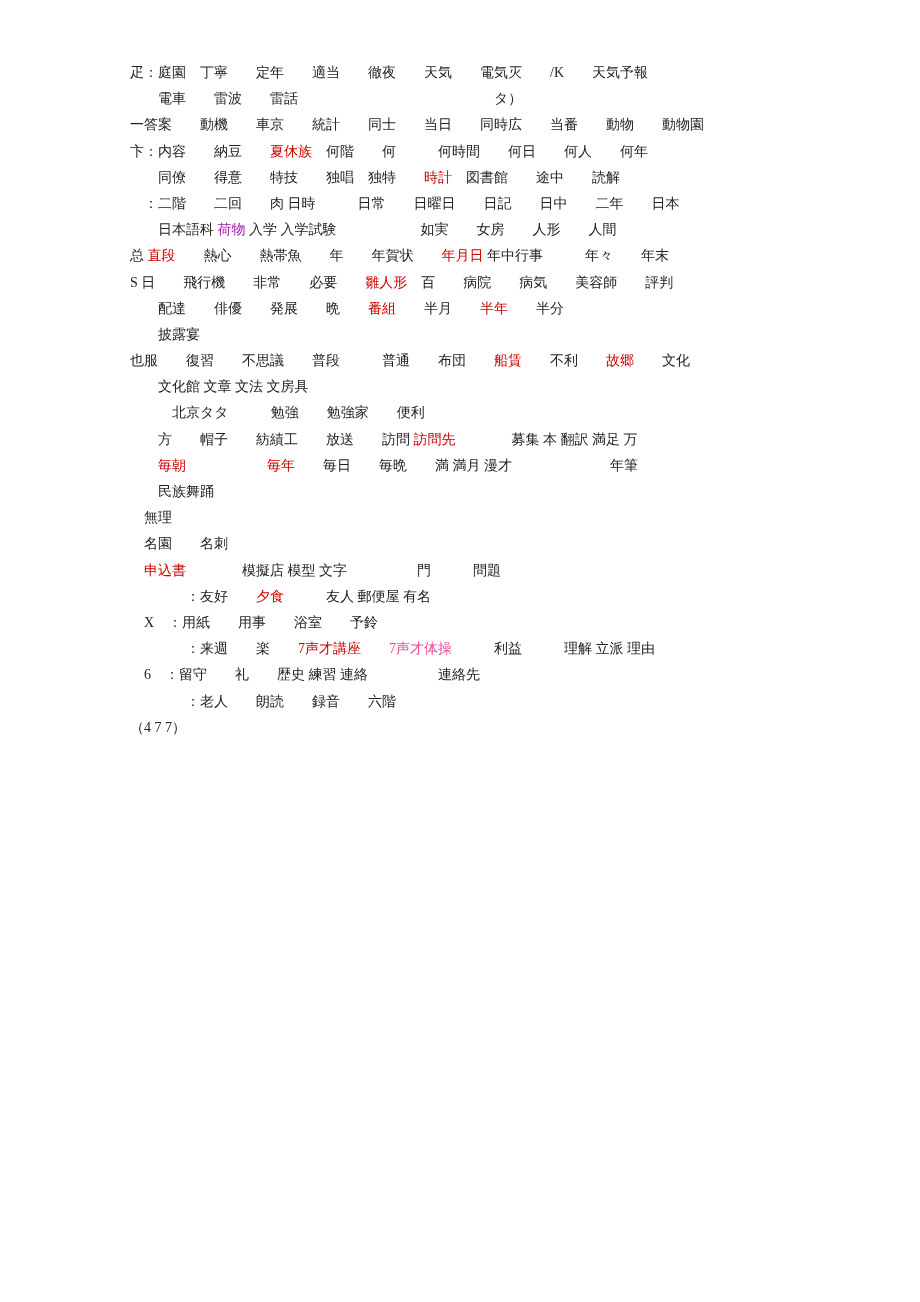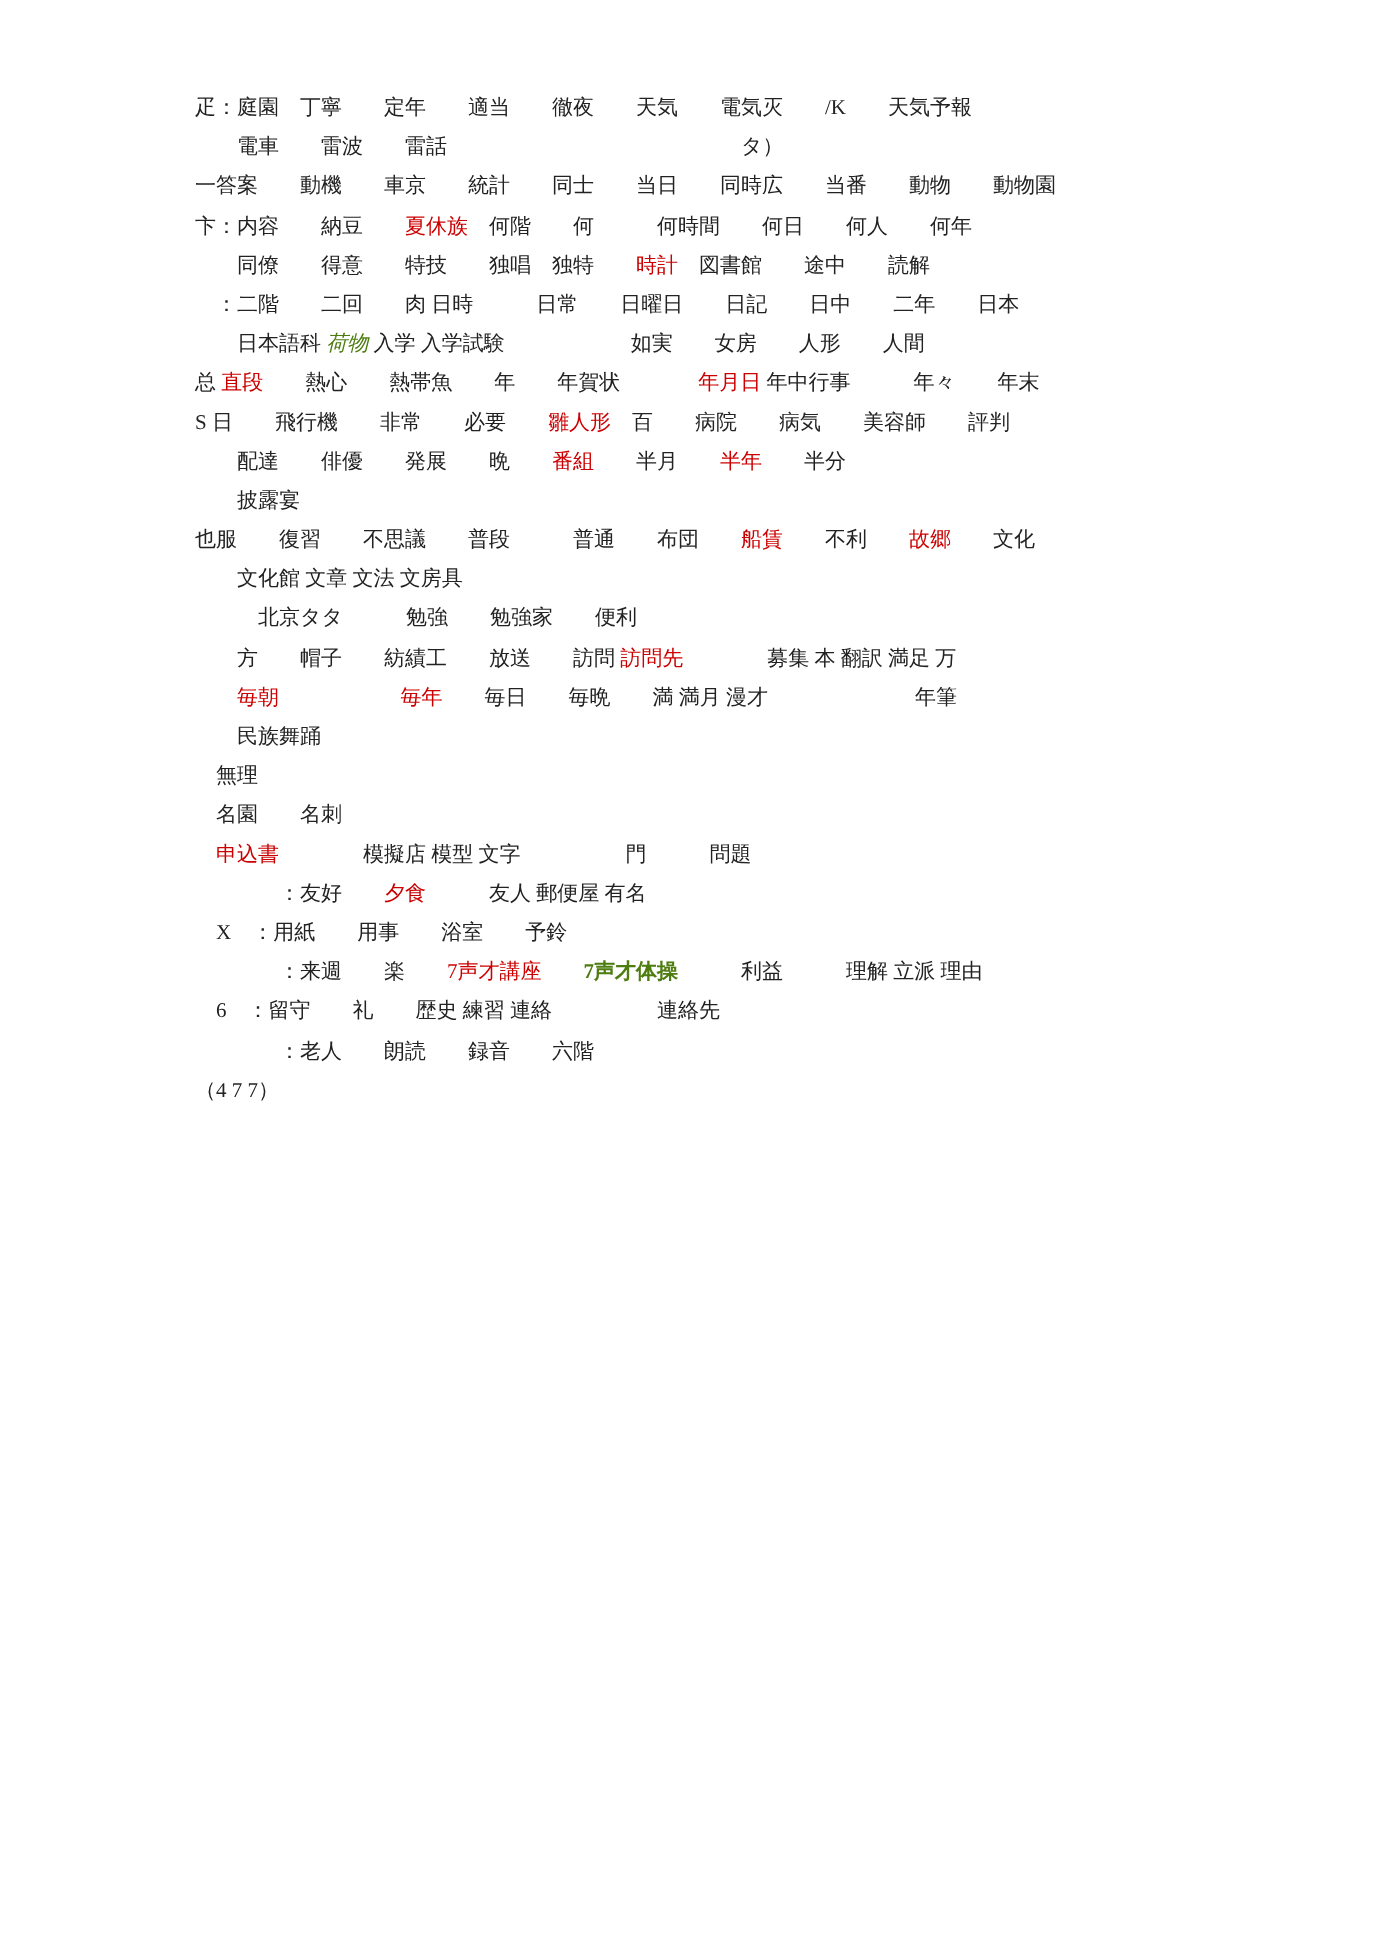--- a/index.html
+++ b/index.html
@@ -24,33 +24,33 @@
 </head>
 <body>
 
 <div class="content-area">
 <div style="display: block; white-space: pre; margin-bottom: 1px; font-family: &quot;MS Mincho&quot;, &quot;Yu Mincho&quot;, &quot;Hiragino Mincho Pro&quot;, serif; font-size: 14px; line-height: 1.8;">疋：庭園　丁寧　　定年　　適当　　徹夜　　天気　　電気灭　　/K　　天気予報</div>
     <div style="display: block; white-space: pre; margin-bottom: 1px; font-family: &quot;MS Mincho&quot;, &quot;Yu Mincho&quot;, &quot;Hiragino Mincho Pro&quot;, serif; font-size: 14px; line-height: 1.8;">　　電車　　雷波　　雷話　　　　　　　　　　　　　　タ）</div>
     <div style="display: block; white-space: pre; margin-bottom: 1px; font-family: &quot;MS Mincho&quot;, &quot;Yu Mincho&quot;, &quot;Hiragino Mincho Pro&quot;, serif; font-size: 14px; line-height: 1.8;">一答案　　動機　　車京　　統計　　同士　　当日　　同時広　　当番　　動物　　動物園</div>
     <div style="display: block; white-space: pre; margin-bottom: 1px; font-family: &quot;MS Mincho&quot;, &quot;Yu Mincho&quot;, &quot;Hiragino Mincho Pro&quot;, serif; font-size: 14px; line-height: 1.8;"><span>卞：内容　　納豆　　</span><span style="color: rgb(204, 0, 0);">夏休族</span><span>　何階　　何　　　何時間　　何日　　何人　　何年</span></div>
     <div style="display: block; white-space: pre; margin-bottom: 1px; font-family: &quot;MS Mincho&quot;, &quot;Yu Mincho&quot;, &quot;Hiragino Mincho Pro&quot;, serif; font-size: 14px; line-height: 1.8;"><span>　　同僚　　得意　　特技　　独唱　独特　　</span><span style="color: rgb(204, 0, 0);">時計</span><span>　図書館　　途中　　読解</span></div>
     <div style="display: block; white-space: pre; margin-bottom: 1px; font-family: &quot;MS Mincho&quot;, &quot;Yu Mincho&quot;, &quot;Hiragino Mincho Pro&quot;, serif; font-size: 14px; line-height: 1.8;">　：二階　　二回　　肉 日時　　　日常　　日曜日　　日記　　日中　　二年　　日本</div>
-    <div style="display: block; white-space: pre; margin-bottom: 1px; font-family: &quot;MS Mincho&quot;, &quot;Yu Mincho&quot;, &quot;Hiragino Mincho Pro&quot;, serif; font-size: 14px; line-height: 1.8;"><span>　　日本語科 </span><span style="color: #4d7c0f; font-style: italic;">荷物</span><span> 入学 入学試験　　　　　　如実　　女房　　人形　　人間</span></div>
-    <div style="display: block; white-space: pre; margin-bottom: 1px; font-family: &quot;MS Mincho&quot;, &quot;Yu Mincho&quot;, &quot;Hiragino Mincho Pro&quot;, serif; font-size: 14px; line-height: 1.8;"><span>总 </span><span style="color: rgb(204, 0, 0);">直段</span><span>　　熱心　　熱帯魚　　年　　年賀状　　</span><span style="color: rgb(204, 0, 0); margin-left: 24px;">年月日</span><span> 年中行事　　　年々　　年末</span></div>
+    <div style="display: block; white-space: pre; margin-bottom: 1px; font-family: &quot;MS Mincho&quot;, &quot;Yu Mincho&quot;, &quot;Hiragino Mincho Pro&quot;, serif; font-size: 14px; line-height: 1.8;"><span>　　日本語科 </span><span style="color: #a21caf;">荷物</span><span> 入学 入学試験　　　　　　如実　　女房　　人形　　人間</span></div>
+    <div style="display: block; white-space: pre; margin-bottom: 1px; font-family: &quot;MS Mincho&quot;, &quot;Yu Mincho&quot;, &quot;Hiragino Mincho Pro&quot;, serif; font-size: 14px; line-height: 1.8;"><span>总 </span><span style="color: rgb(204, 0, 0);">直段</span><span>　　熱心　　熱帯魚　　年　　年賀状　　</span><span style="color: rgb(204, 0, 0);">年月日</span><span> 年中行事　　　年々　　年末</span></div>
     <div style="display: block; white-space: pre; margin-bottom: 1px; font-family: &quot;MS Mincho&quot;, &quot;Yu Mincho&quot;, &quot;Hiragino Mincho Pro&quot;, serif; font-size: 14px; line-height: 1.8;"><span>S 日　　飛行機　　非常　　必要　　</span><span style="color: rgb(204, 0, 0);">雛人形</span><span>　百　　病院　　病気　　美容師　　評判</span></div>
     <div style="display: block; white-space: pre; margin-bottom: 1px; font-family: &quot;MS Mincho&quot;, &quot;Yu Mincho&quot;, &quot;Hiragino Mincho Pro&quot;, serif; font-size: 14px; line-height: 1.8;"><span>　　配達　　俳優　　発展　　晩　　</span><span style="color: rgb(204, 0, 0);">番組</span><span>　　半月　　</span><span style="color: rgb(204, 0, 0);">半年</span><span>　　半分</span></div>
     <div style="display: block; white-space: pre; margin-bottom: 1px; font-family: &quot;MS Mincho&quot;, &quot;Yu Mincho&quot;, &quot;Hiragino Mincho Pro&quot;, serif; font-size: 14px; line-height: 1.8;">　　披露宴</div>
     <div style="display: block; white-space: pre; margin-bottom: 1px; font-family: &quot;MS Mincho&quot;, &quot;Yu Mincho&quot;, &quot;Hiragino Mincho Pro&quot;, serif; font-size: 14px; line-height: 1.8;"><span>也服　　復習　　不思議　　普段　　　普通　　布団　　</span><span style="color: rgb(204, 0, 0);">船賃</span><span>　　不利　　</span><span style="color: rgb(204, 0, 0);">故郷</span><span>　　文化</span></div>
     <div style="display: block; white-space: pre; margin-bottom: 1px; font-family: &quot;MS Mincho&quot;, &quot;Yu Mincho&quot;, &quot;Hiragino Mincho Pro&quot;, serif; font-size: 14px; line-height: 1.8;">　　文化館 文章 文法 文房具</div>
     <div style="display: block; white-space: pre; margin-bottom: 1px; font-family: &quot;MS Mincho&quot;, &quot;Yu Mincho&quot;, &quot;Hiragino Mincho Pro&quot;, serif; font-size: 14px; line-height: 1.8;">　　　北京タタ　　　勉強　　勉強家　　便利</div>
     <div style="display: block; white-space: pre; margin-bottom: 1px; font-family: &quot;MS Mincho&quot;, &quot;Yu Mincho&quot;, &quot;Hiragino Mincho Pro&quot;, serif; font-size: 14px; line-height: 1.8;"><span>　　方　　帽子　　紡績工　　放送　　訪問 </span><span style="color: rgb(204, 0, 0);">訪問先</span><span>　　　　募集 本 翻訳 満足 万</span></div>
     <div style="display: block; white-space: pre; margin-bottom: 1px; font-family: &quot;MS Mincho&quot;, &quot;Yu Mincho&quot;, &quot;Hiragino Mincho Pro&quot;, serif; font-size: 14px; line-height: 1.8;"><span>　　</span><span style="color: rgb(204, 0, 0);">毎朝</span><span>　　　</span><span style="color: rgb(204, 0, 0); margin-left: 39px;">毎年</span><span>　　毎日　　毎晩　　満 満月 漫才　　　　　　　年筆</span></div>
     <div style="display: block; white-space: pre; margin-bottom: 1px; font-family: &quot;MS Mincho&quot;, &quot;Yu Mincho&quot;, &quot;Hiragino Mincho Pro&quot;, serif; font-size: 14px; line-height: 1.8;">　　民族舞踊</div>
     <div style="display: block; white-space: pre; margin-bottom: 1px; font-family: &quot;MS Mincho&quot;, &quot;Yu Mincho&quot;, &quot;Hiragino Mincho Pro&quot;, serif; font-size: 14px; line-height: 1.8;">　無理</div>
     <div style="display: block; white-space: pre; margin-bottom: 1px; font-family: &quot;MS Mincho&quot;, &quot;Yu Mincho&quot;, &quot;Hiragino Mincho Pro&quot;, serif; font-size: 14px; line-height: 1.8;">　名園　　名刺</div>
     <div style="display: block; white-space: pre; margin-bottom: 1px; font-family: &quot;MS Mincho&quot;, &quot;Yu Mincho&quot;, &quot;Hiragino Mincho Pro&quot;, serif; font-size: 14px; line-height: 1.8;"><span>　</span><span style="color: rgb(204, 0, 0);">申込書</span><span>　　　　模擬店 模型 文字　　　　　門　　　問題</span></div>
     <div style="display: block; white-space: pre; margin-bottom: 1px; font-family: &quot;MS Mincho&quot;, &quot;Yu Mincho&quot;, &quot;Hiragino Mincho Pro&quot;, serif; font-size: 14px; line-height: 1.8;"><span>　　　　：友好　　</span><span style="color: rgb(204, 0, 0);">夕食</span><span>　　　友人 郵便屋 有名</span></div>
     <div style="display: block; white-space: pre; margin-bottom: 1px; font-family: &quot;MS Mincho&quot;, &quot;Yu Mincho&quot;, &quot;Hiragino Mincho Pro&quot;, serif; font-size: 14px; line-height: 1.8;">　X　：用紙　　用事　　浴室　　予鈴</div>
-    <div style="display: block; white-space: pre; margin-bottom: 1px; font-family: &quot;MS Mincho&quot;, &quot;Yu Mincho&quot;, &quot;Hiragino Mincho Pro&quot;, serif; font-size: 14px; line-height: 1.8;"><span>　　　　：来週　　楽　　</span><span style="color: rgb(204, 0, 0);">7声才講座</span><span>　　</span><span style="color: #4d7c0f; font-weight: bold;">7声才体操</span><span>　　　利益　　　理解 立派 理由</span></div>
+    <div style="display: block; white-space: pre; margin-bottom: 1px; font-family: &quot;MS Mincho&quot;, &quot;Yu Mincho&quot;, &quot;Hiragino Mincho Pro&quot;, serif; font-size: 14px; line-height: 1.8;"><span>　　　　：来週　　楽　　</span><span style="color: rgb(204, 0, 0);">7声才講座</span><span>　　</span><span style="color: #ec4899;">7声才体操</span><span>　　　利益　　　理解 立派 理由</span></div>
     <div style="display: block; white-space: pre; margin-bottom: 1px; font-family: &quot;MS Mincho&quot;, &quot;Yu Mincho&quot;, &quot;Hiragino Mincho Pro&quot;, serif; font-size: 14px; line-height: 1.8;">　6　：留守　　礼　　歴史 練習 連絡　　　　　連絡先</div>
     <div style="display: block; white-space: pre; margin-bottom: 1px; font-family: &quot;MS Mincho&quot;, &quot;Yu Mincho&quot;, &quot;Hiragino Mincho Pro&quot;, serif; font-size: 14px; line-height: 1.8;">　　　　：老人　　朗読　　録音　　六階</div>
     <div style="display: block; white-space: pre; margin-bottom: 1px; font-family: &quot;MS Mincho&quot;, &quot;Yu Mincho&quot;, &quot;Hiragino Mincho Pro&quot;, serif; font-size: 14px; line-height: 1.8;">（4 7 7）</div>
   </div>
 
 </body></html>

